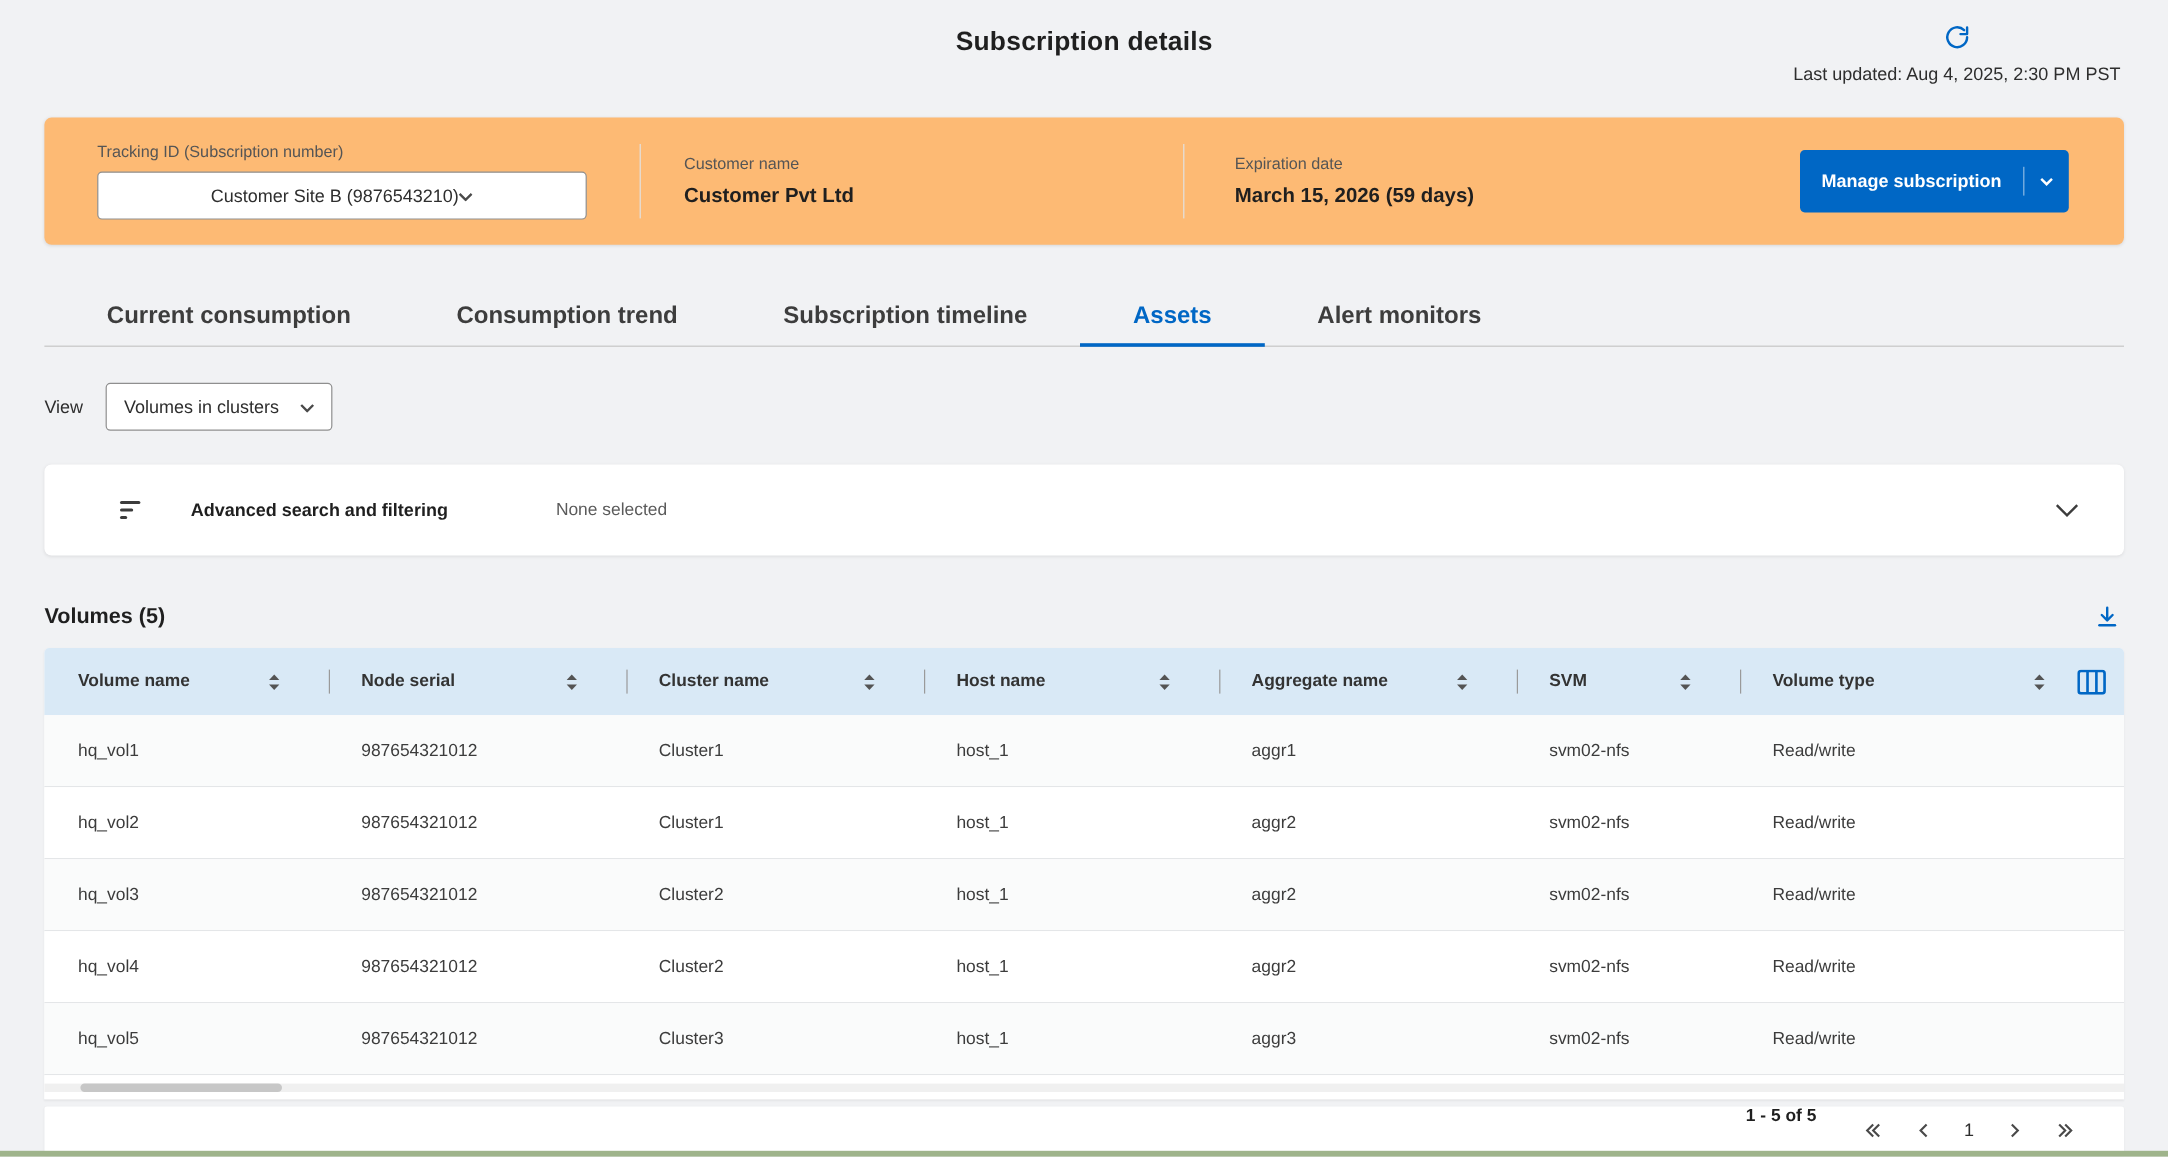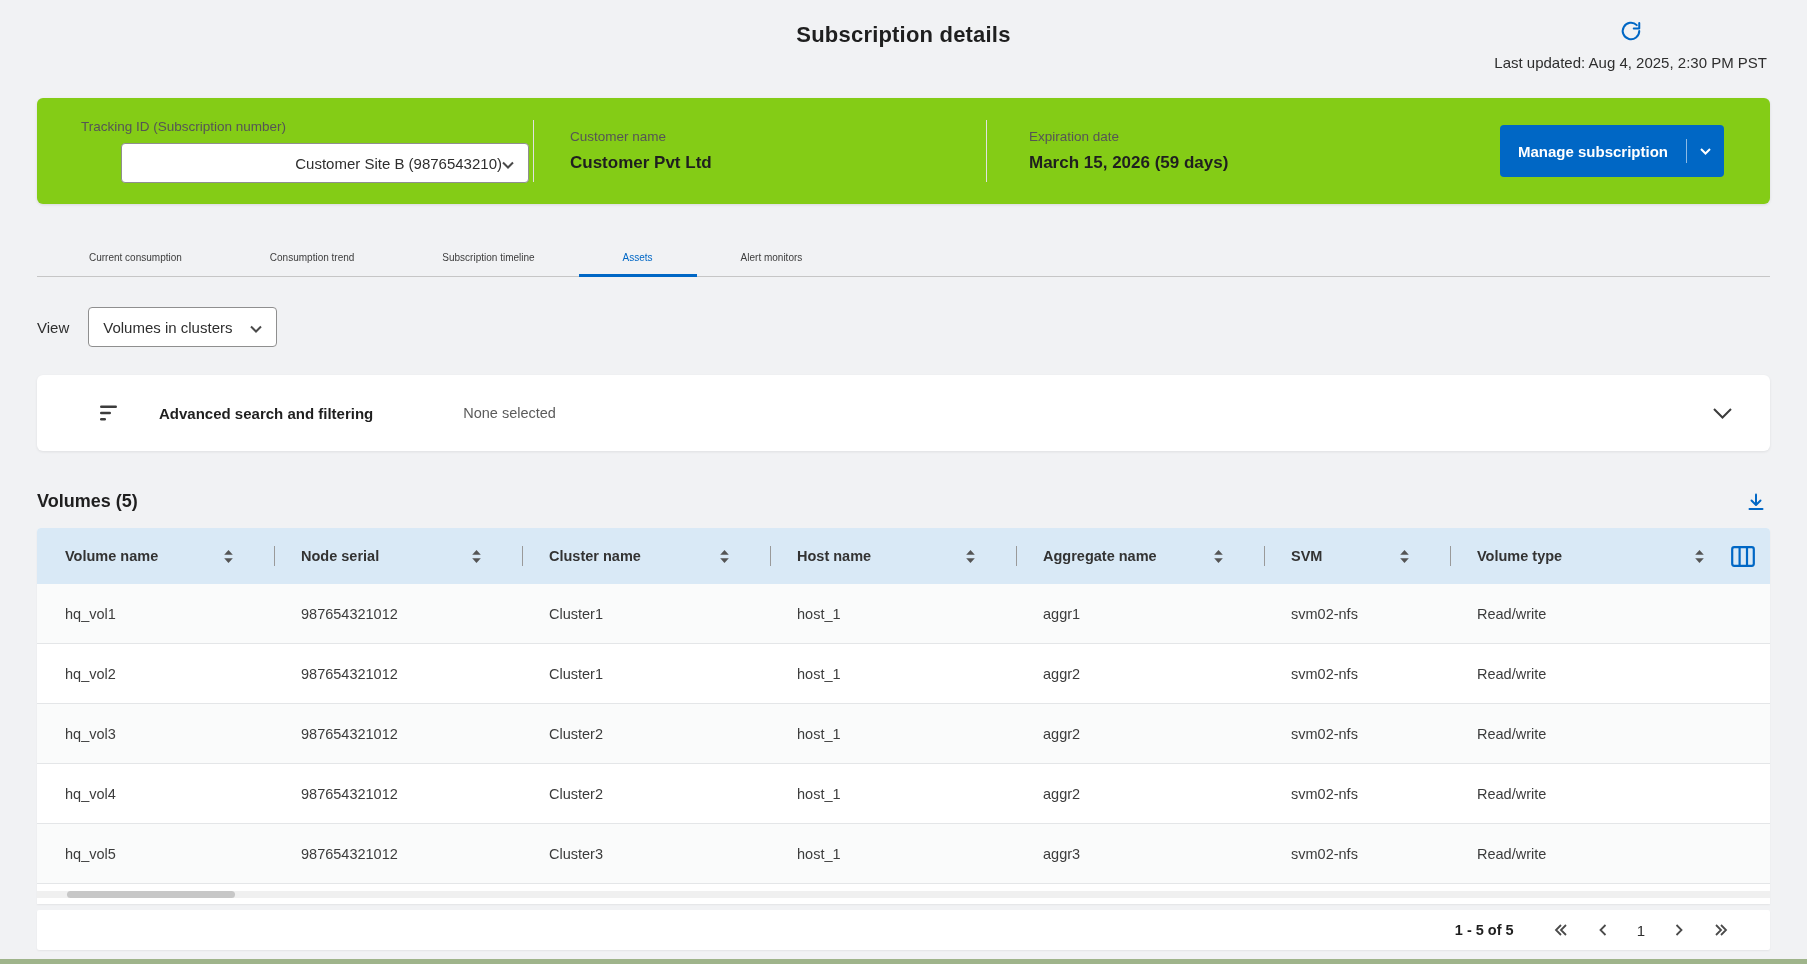--- a/index.html
+++ b/index.html
@@ -13,49 +13,49 @@
   .page { padding:0 37px; }
 
   
   .header { position:relative; padding-top:22px; height:56px; }
   .title { text-align:center; font-size:22px; font-weight:700; color:#1f1f1f; letter-spacing:.2px; }
   .updated { position:absolute; right:3px; top:20px; display:flex; align-items:center; gap:12px; font-size:15px; color:#2e2e2e;flex-direction:column; }
   .refresh { display:inline-flex; cursor:pointer; }
 
   
   .summary-card {
-    margin-top:42px; background:#84cc16; border-radius:6px; height:106px;
+    margin-top:42px; background:#fdba74; border-radius:6px; height:106px;
     display:flex; align-items:center; box-shadow:0 1px 3px rgba(0,0,0,.10);
   }
   .sum-sec { display:flex; flex-direction:column; justify-content:center; }
   .sec-tracking { width:496px; padding-left:44px; }
   .sec-customer { width:452px; padding-left:36px; }
   .sec-expiration { flex:1; padding-left:42px; }
   .field-label { font-size:13.5px; color:#555; margin-bottom:9px; }
   .field-value { font-size:17px; font-weight:700; color:#1f1f1f; }
   .select-box {
     width:408px; height:40px; border:1px solid #8f8f8f; border-radius:4px; background:#fff;
-    display:flex; align-items:center; justify-content:flex-end; padding:0 14px;
-    font-size:15px; color:#2e2e2e; cursor:pointer;margin-left:40px;
+    display:flex; align-items:center; justify-content:center; padding:0 14px;
+    font-size:15px; color:#2e2e2e; cursor:pointer;
   }
   .vdiv { width:1px; height:62px; background:#e1e1e1; }
   .btn-wrap { padding-right:46px; }
   .manage-btn {
     display:flex; align-items:center; height:52px; background:var(--accent, #0067C5);
     border:none; border-radius:4px; color:#fff; cursor:pointer;
     font-family:"Liberation Sans", sans-serif;
   }
   .btn-label { padding:0 18px; font-size:15px; font-weight:700; color:#fff; }
   .btn-sep { width:1px; height:24px; background:rgba(255,255,255,.55); }
   .btn-caret { padding:0 13px; display:inline-flex; }
 
   
   .tabs { margin-top:38px; display:flex; padding-left:8px; border-bottom:1px solid #c6c6c6; }
   .tab {
-    padding:10px 44px 11px; font-size:10px; font-weight:400; color:#3d3d3d;
+    padding:10px 44px 11px; font-size:20px; font-weight:700; color:#3d3d3d;
     border-bottom:3px solid transparent; margin-bottom:-1px; cursor:pointer; white-space:nowrap;
   }
   .tab.active { color:var(--accent, #0067C5); border-bottom-color:var(--accent, #0067C5); }
 
   
   .view-row { margin-top:30px; display:flex; align-items:center; gap:19px; }
   .view-label { font-size:15px; color:#2e2e2e; }
   .view-select {
     height:40px; border:1px solid #8f8f8f; border-radius:4px; background:#fff;
     display:flex; align-items:center; gap:18px; padding:0 14px; font-size:15px; color:#2e2e2e; cursor:pointer;
@@ -99,21 +99,21 @@
   .td:first-child { padding-left:28px; }
 
   
   .hscroll { height:20px; display:flex; align-items:center; background:#fff; position:relative; }
   .hscroll .track { position:absolute; left:0; right:0; height:7px; background:#f0f0f0; }
   .hthumb { position:relative; margin-left:30px; width:168px; height:7px; border-radius:4px; background:#c7c7c7; cursor:grab; }
 
   
   .pagination {
     margin-top:6px; background:#fff; height:40px; border-radius:2px;
-    display:flex; align-items:center; justify-content:flex-end; padding-right:42px;
+    display:flex; justify-content:flex-end; padding-right:42px;
     box-shadow:0 1px 2px rgba(0,0,0,.06);
   }
   .range { font-size:14.5px; font-weight:700; color:#1f1f1f; margin-right:40px; }
   .pager { display:flex; align-items:center; gap:30px; }
   .pg-btn { display:inline-flex; cursor:pointer; }
   .pg-num { font-size:15px; color:#2e2e2e; cursor:pointer; }
 
   .bottom-strip { position:absolute; left:0; bottom:0; width:100%; height:5px; background:var(--strip, #9FB48B); }
 </style>
 </head>

